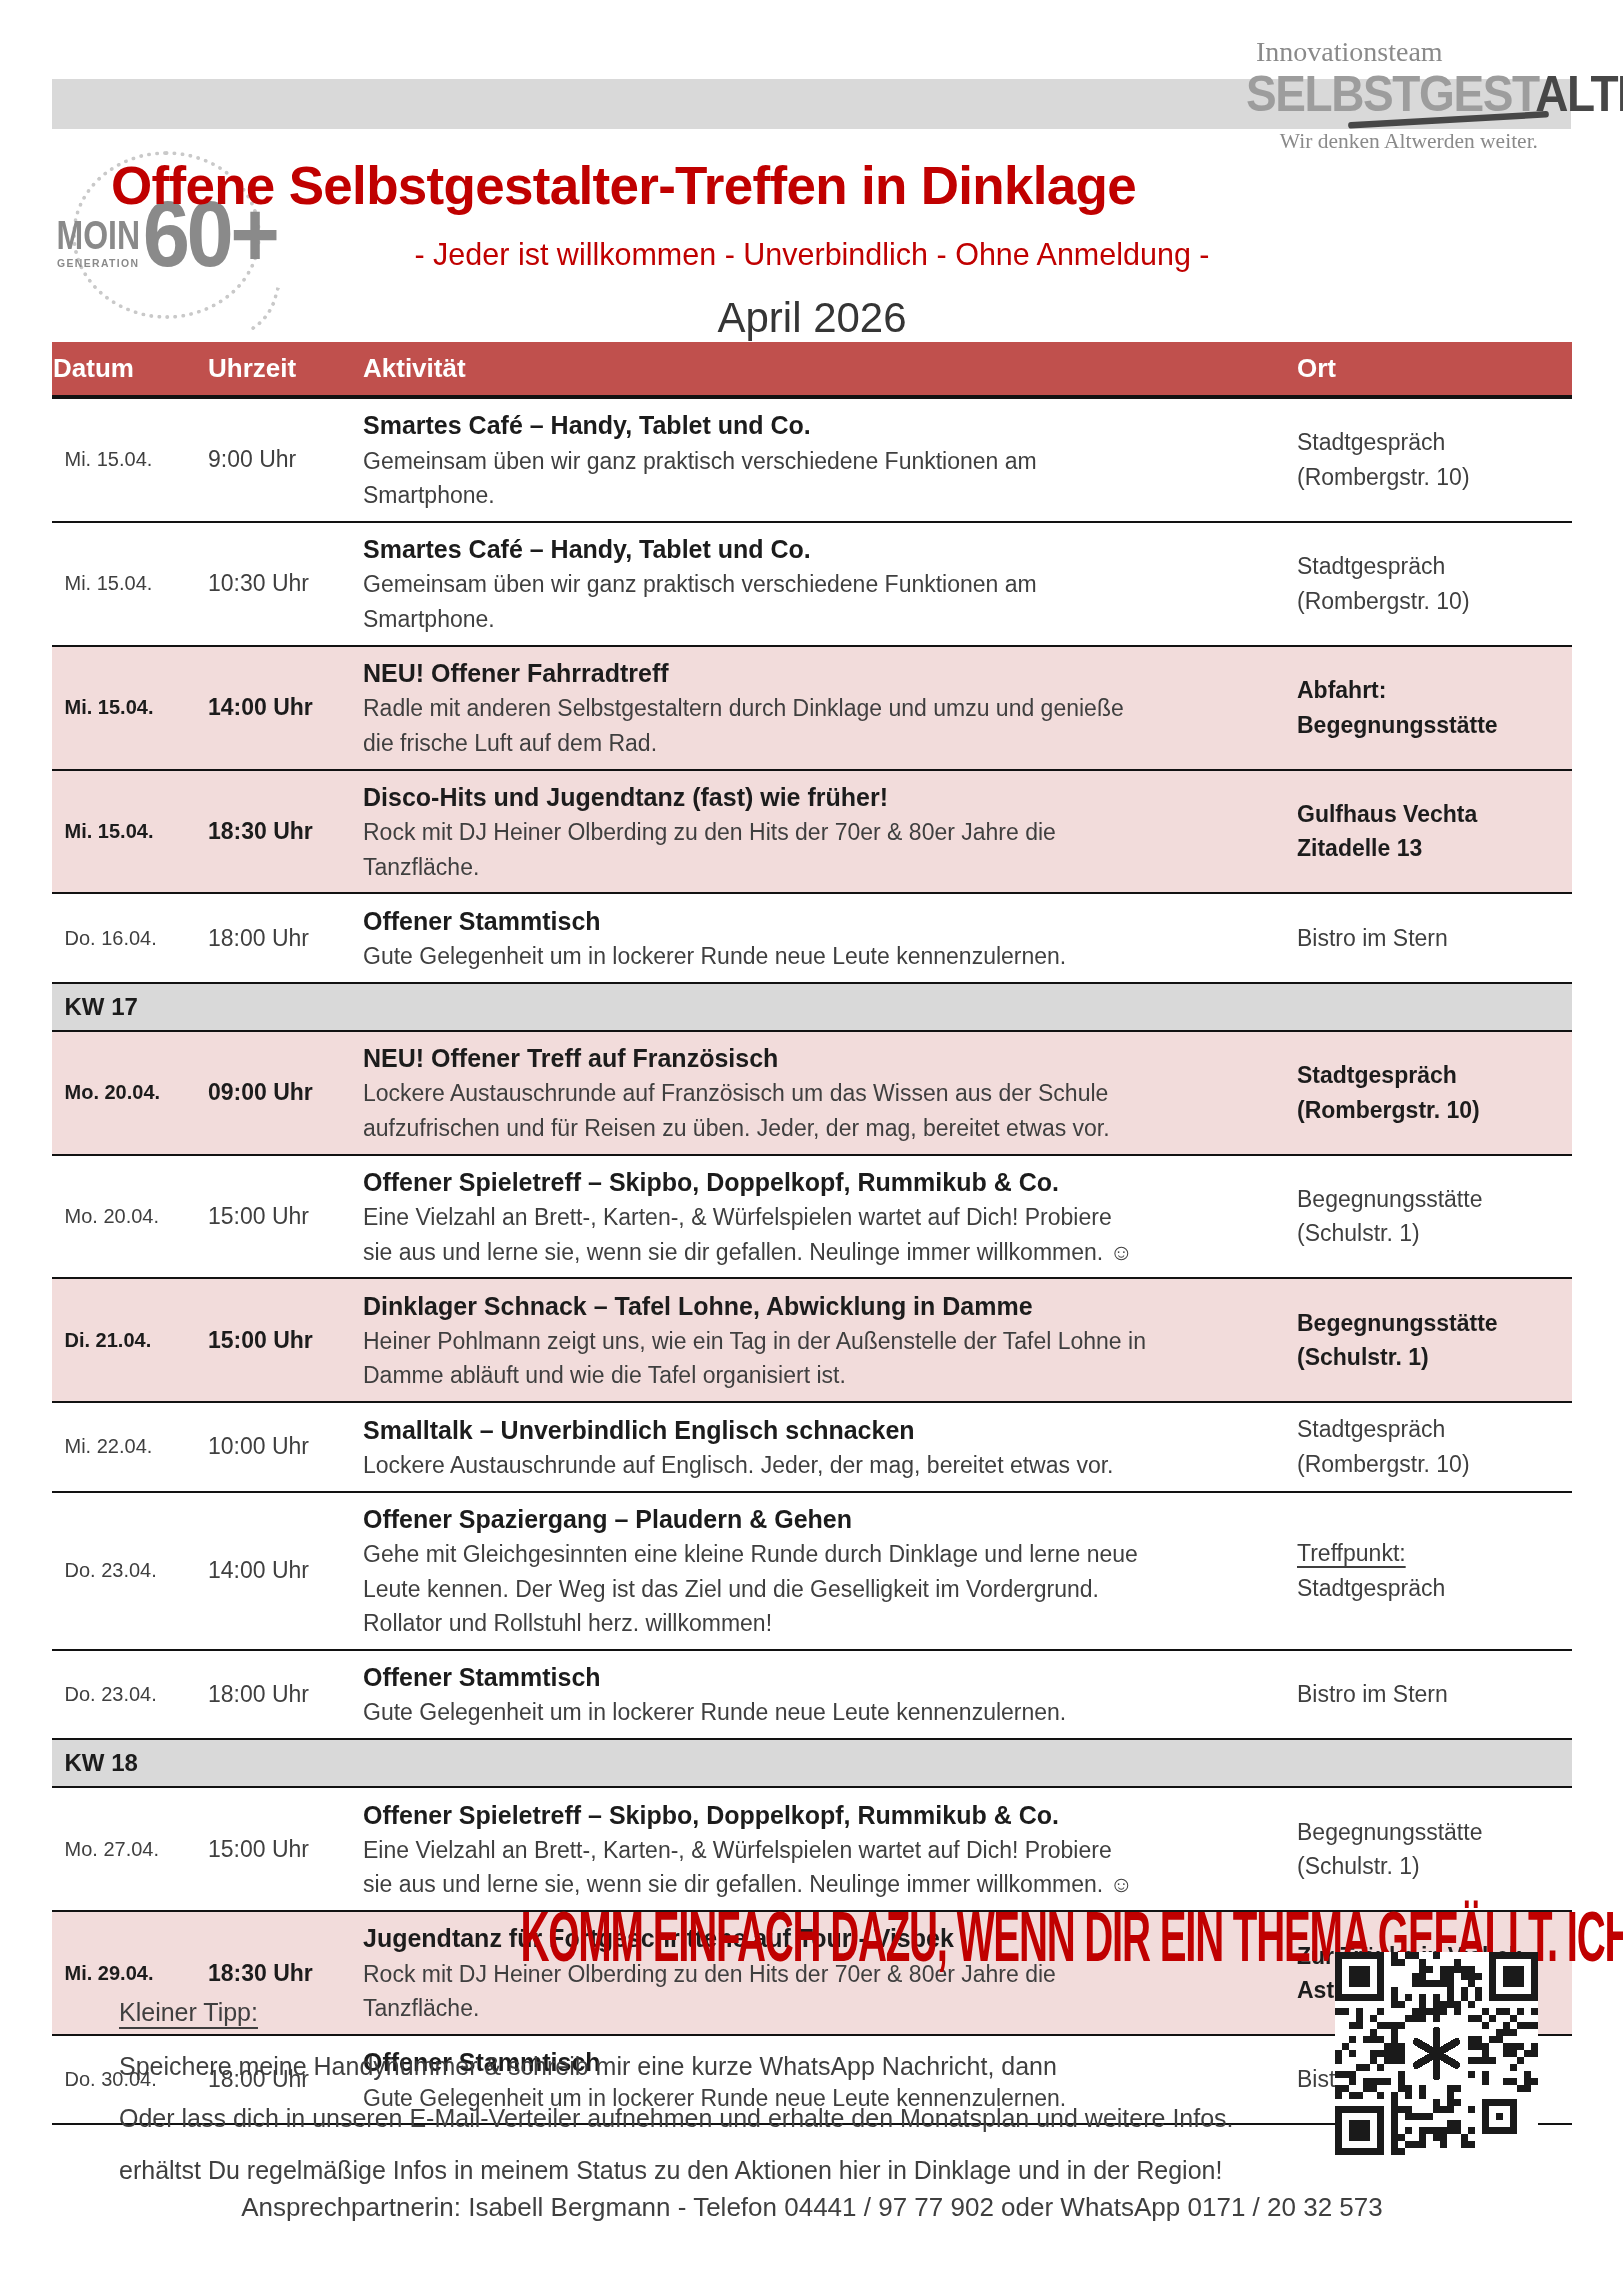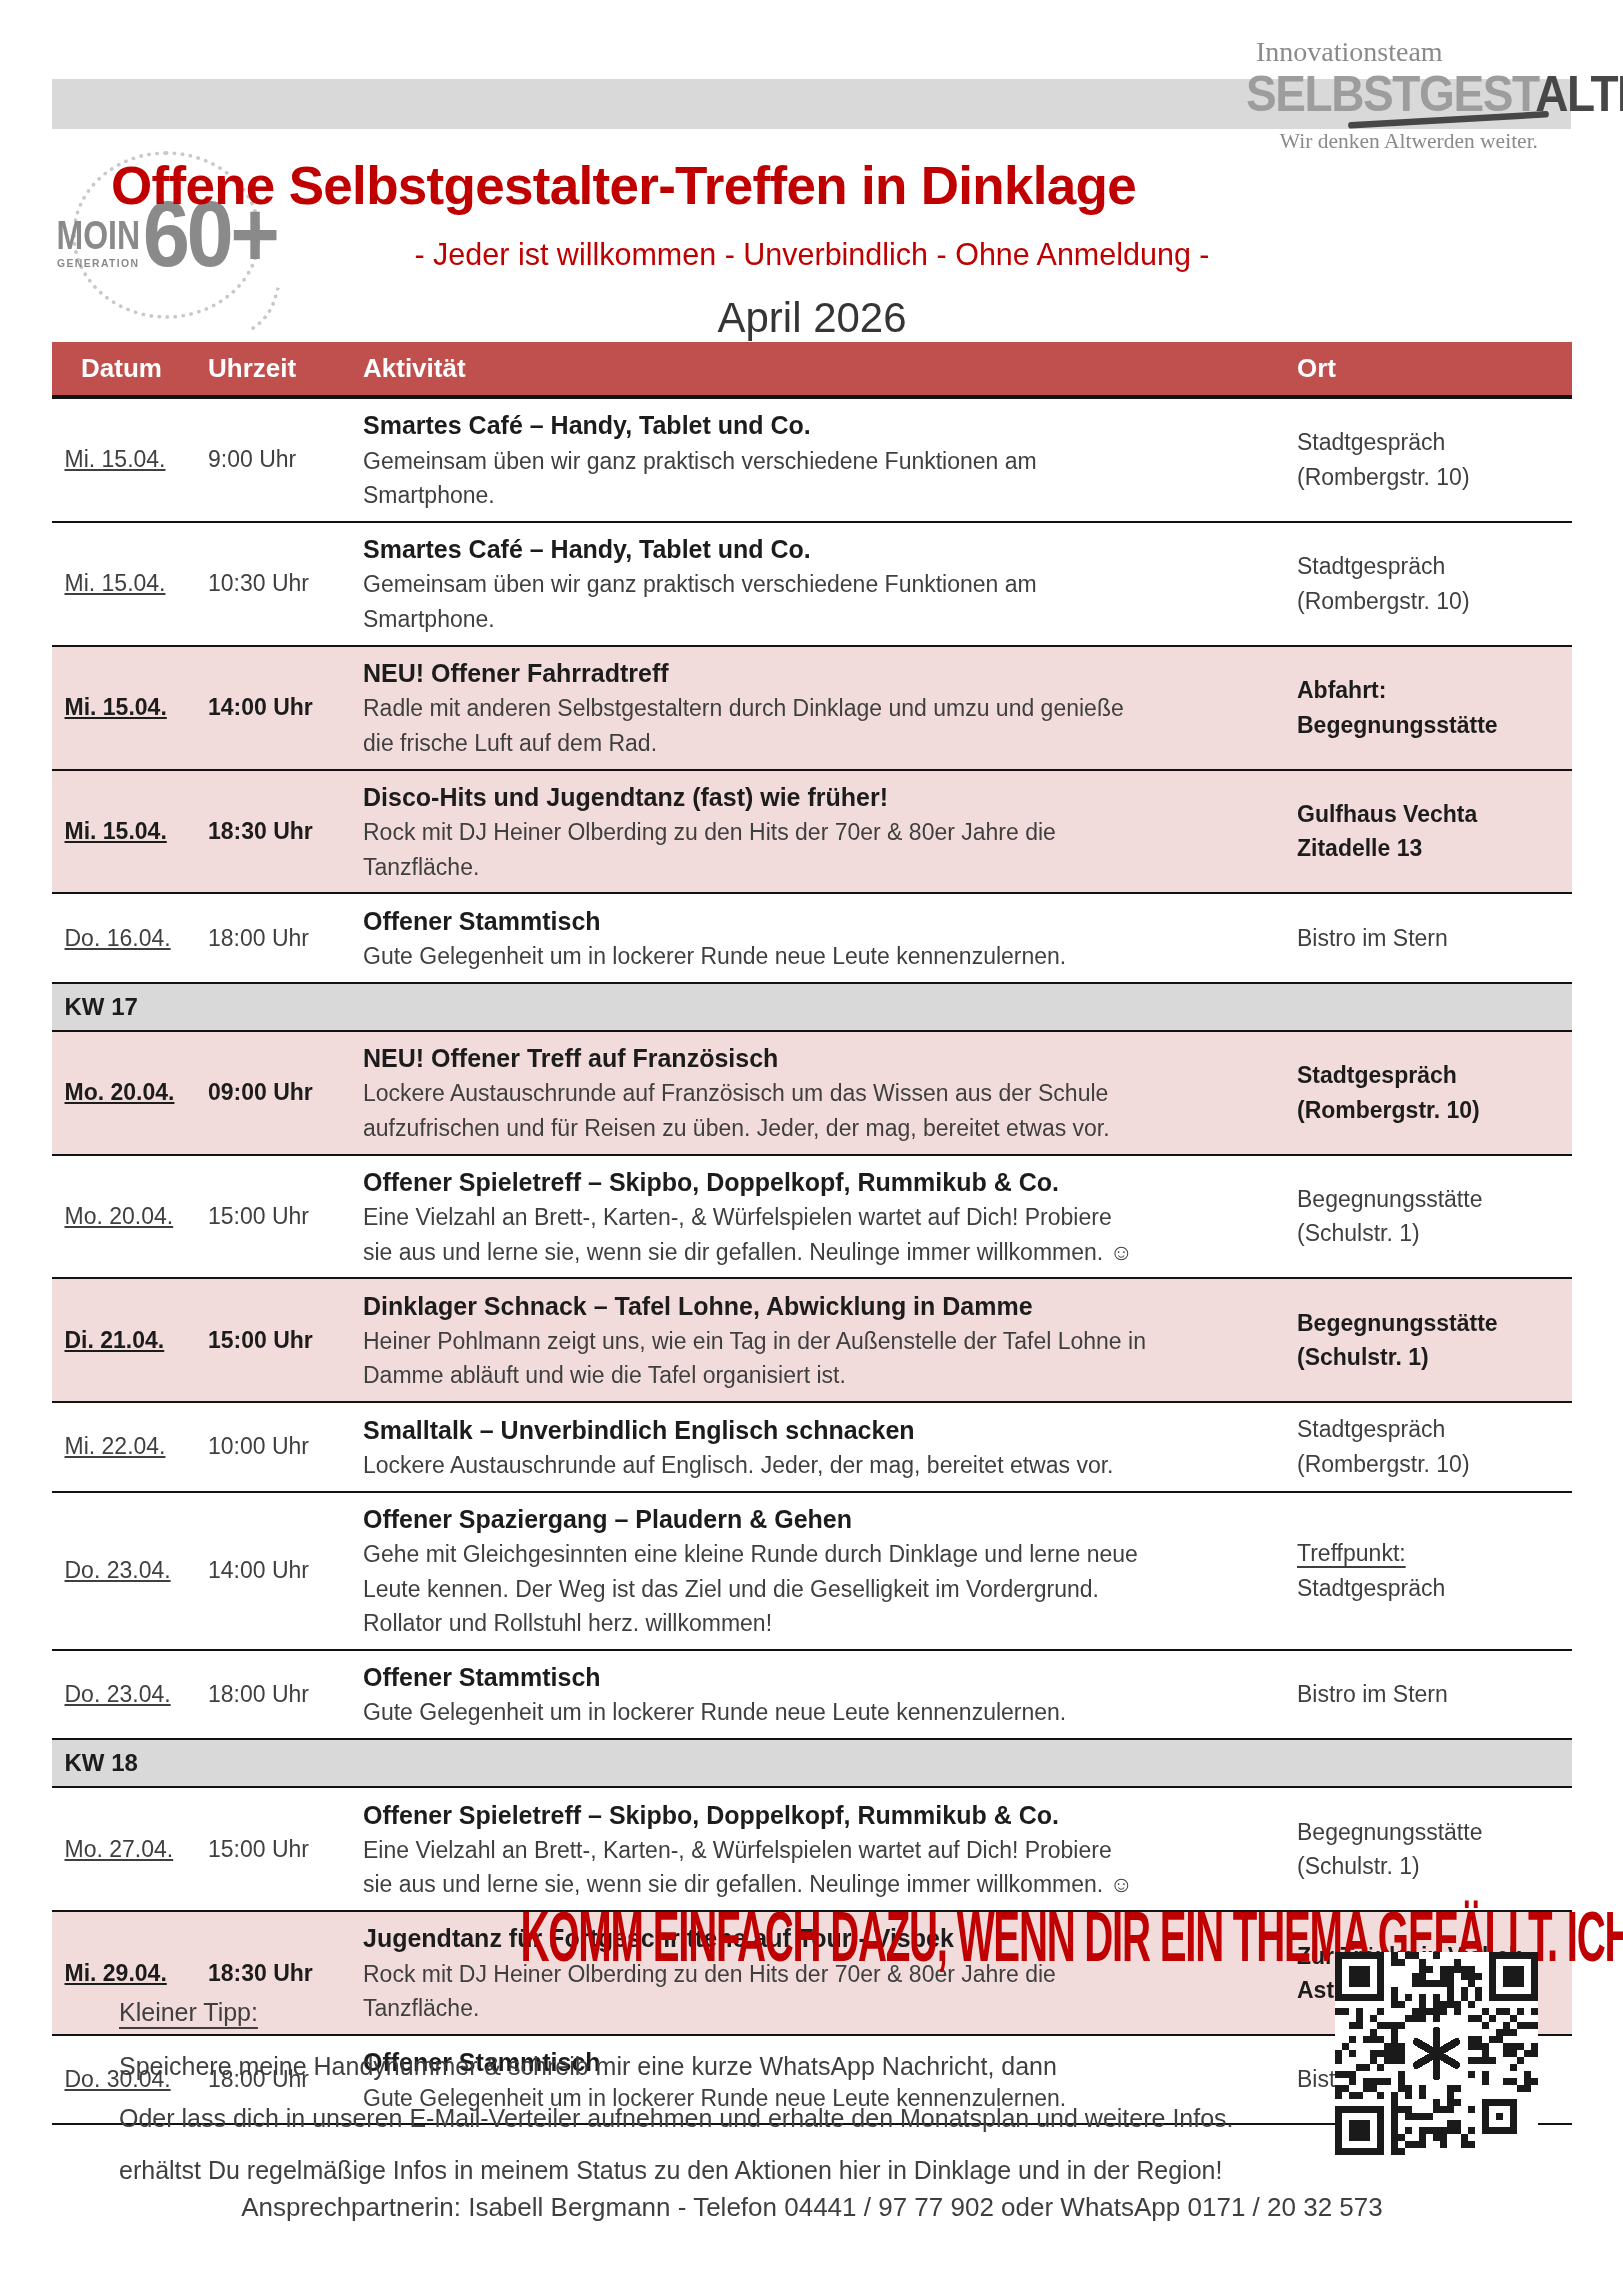--- a/index.html
+++ b/index.html
@@ -36,25 +36,25 @@
 
   
   .title{position:absolute;top:155px;left:111px;width:1458px;text-align:left;font-size:53px;font-weight:bold;color:var(--accent_red);letter-spacing:-0.7px;}
   .subtitle{position:absolute;top:237px;left:0;width:1624px;text-align:center;font-size:30.5px;color:var(--accent_red);}
   .month{position:absolute;top:294px;left:0;width:1624px;text-align:center;font-size:42px;color:#353535;}
 
   
   table.schedule{position:absolute;left:52px;top:342px;width:1519px;border-collapse:collapse;table-layout:fixed;}
   col.c-datum{width:149px;}col.c-uhrzeit{width:155px;}col.c-akt{width:934px;}col.c-ort{width:282px;}
   thead th{background:var(--table_header_red);color:#ffffff;font-size:26px;font-weight:bold;text-align:left;padding:11px 7px;border-bottom:4.9px solid #121212;}
-  thead th:first-child{padding-left:29px;}
+  thead th:first-child{padding-left:1px;}
   tbody tr{border-top:2.8px solid #121212;}
   tbody tr:last-child{border-bottom:2.8px solid #121212;}
   td{vertical-align:middle;padding:8.3px 7px;}
-  td.datum{padding-left:12.5px;font-size:23px;color:var(--text_dark);white-space:nowrap;text-decoration:underline;}
+  td.datum{padding-left:12.5px;font-size:20px;color:var(--text_dark);white-space:nowrap;}
   td.uhrzeit{font-size:23px;color:var(--text_dark);white-space:nowrap;}
   td.akt{padding-right:21px;}
   .akt-title{font-size:25px;font-weight:bold;color:#1c1c1c;line-height:1.45;}
   .akt-desc{font-size:23px;color:var(--text_dark);line-height:1.5;max-width:784px;}
   td.ort{font-size:23px;color:var(--text_dark);line-height:1.5;padding-right:9.7px;}
   tr.highlight{background:var(--highlight_pink);}
   tr.highlight td.datum,tr.highlight td.uhrzeit,tr.highlight td.ort{font-weight:bold;color:#1c1c1c;}
   tr.week td{background:var(--section_gray);font-size:24px;font-weight:bold;color:#1c1c1c;padding:9px 12.5px;}
   .ort-underline{text-decoration:underline;text-underline-offset:4.9px;}
 

